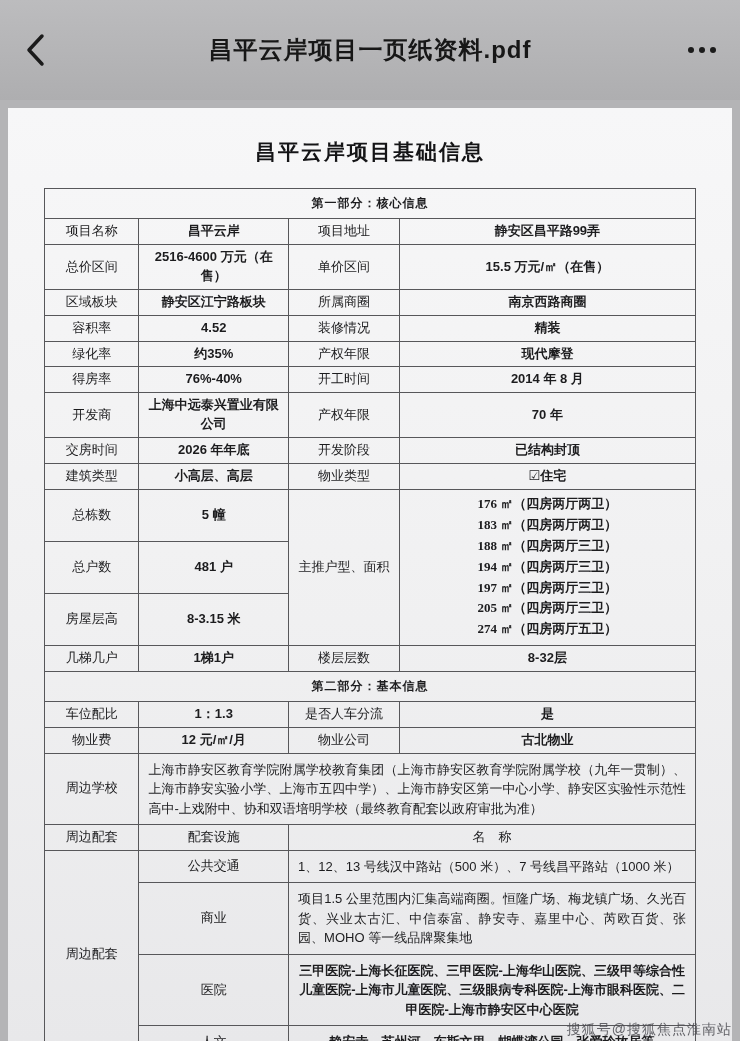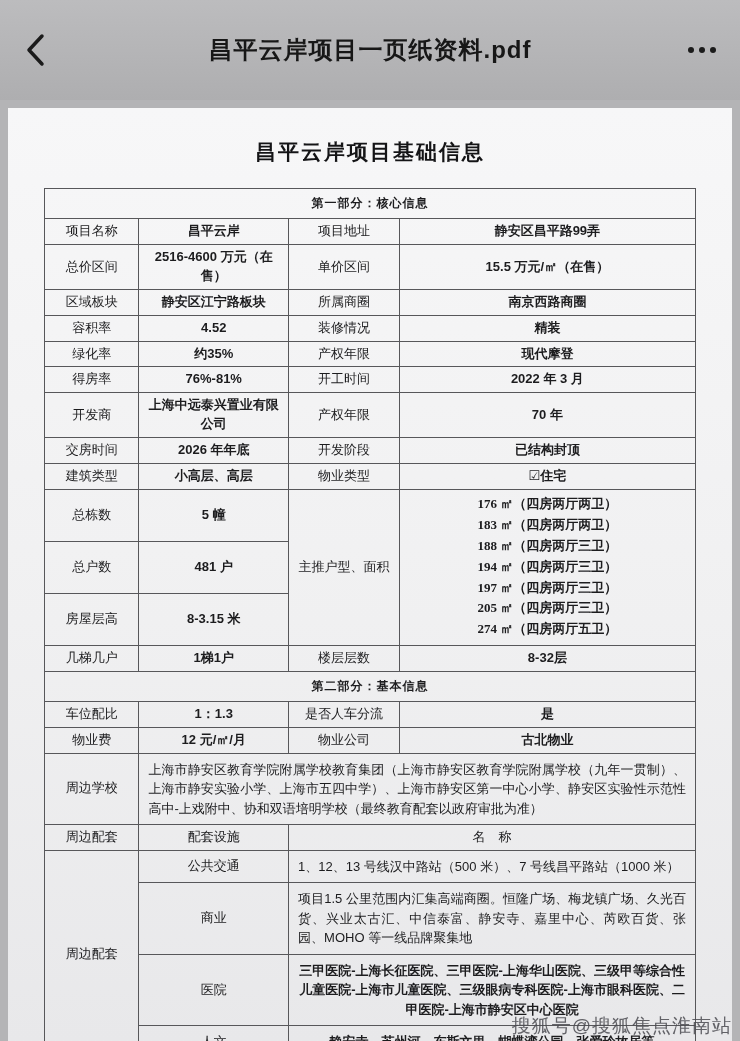--- a/index.html
+++ b/index.html
@@ -90,21 +90,21 @@
   }
   .units-list div { line-height: 1.6; font-weight: 700; font-family: Liberation Serif, serif; }
   .c1 { width: 14.5%; }
   .c2 { width: 23%; }
   .c3 { width: 17%; }
   .c4 { width: 45.5%; }
   
   .watermark {
     position: absolute;
     right: 8px; bottom: 2px;
-    font-size: 19px;
+    font-size: 14px;
     color: rgba(74,74,80,0.85);
     letter-spacing: 1px;
     white-space: nowrap;
   }
 </style>
 </head>
 <body>
 
 <div class="screen">
 
@@ -163,23 +163,23 @@
         <td class="val">精装</td>
       </tr>
       <tr>
         <td class="lbl">绿化率</td>
         <td class="val">约35%</td>
         <td class="lbl">产权年限</td>
         <td class="val">现代摩登</td>
       </tr>
       <tr>
         <td class="lbl">得房率</td>
-        <td class="val">76%-81%</td>
+        <td class="val">76%-40%</td>
         <td class="lbl">开工时间</td>
-        <td class="val">2022 年 3 月</td>
+        <td class="val">2014 年 8 月</td>
       </tr>
       <tr>
         <td class="lbl">开发商</td>
         <td class="val">上海中远泰兴置业有限公司</td>
         <td class="lbl">产权年限</td>
         <td class="val">70 年</td>
       </tr>
       <tr>
         <td class="lbl">交房时间</td>
         <td class="val">2026 年年底</td>

